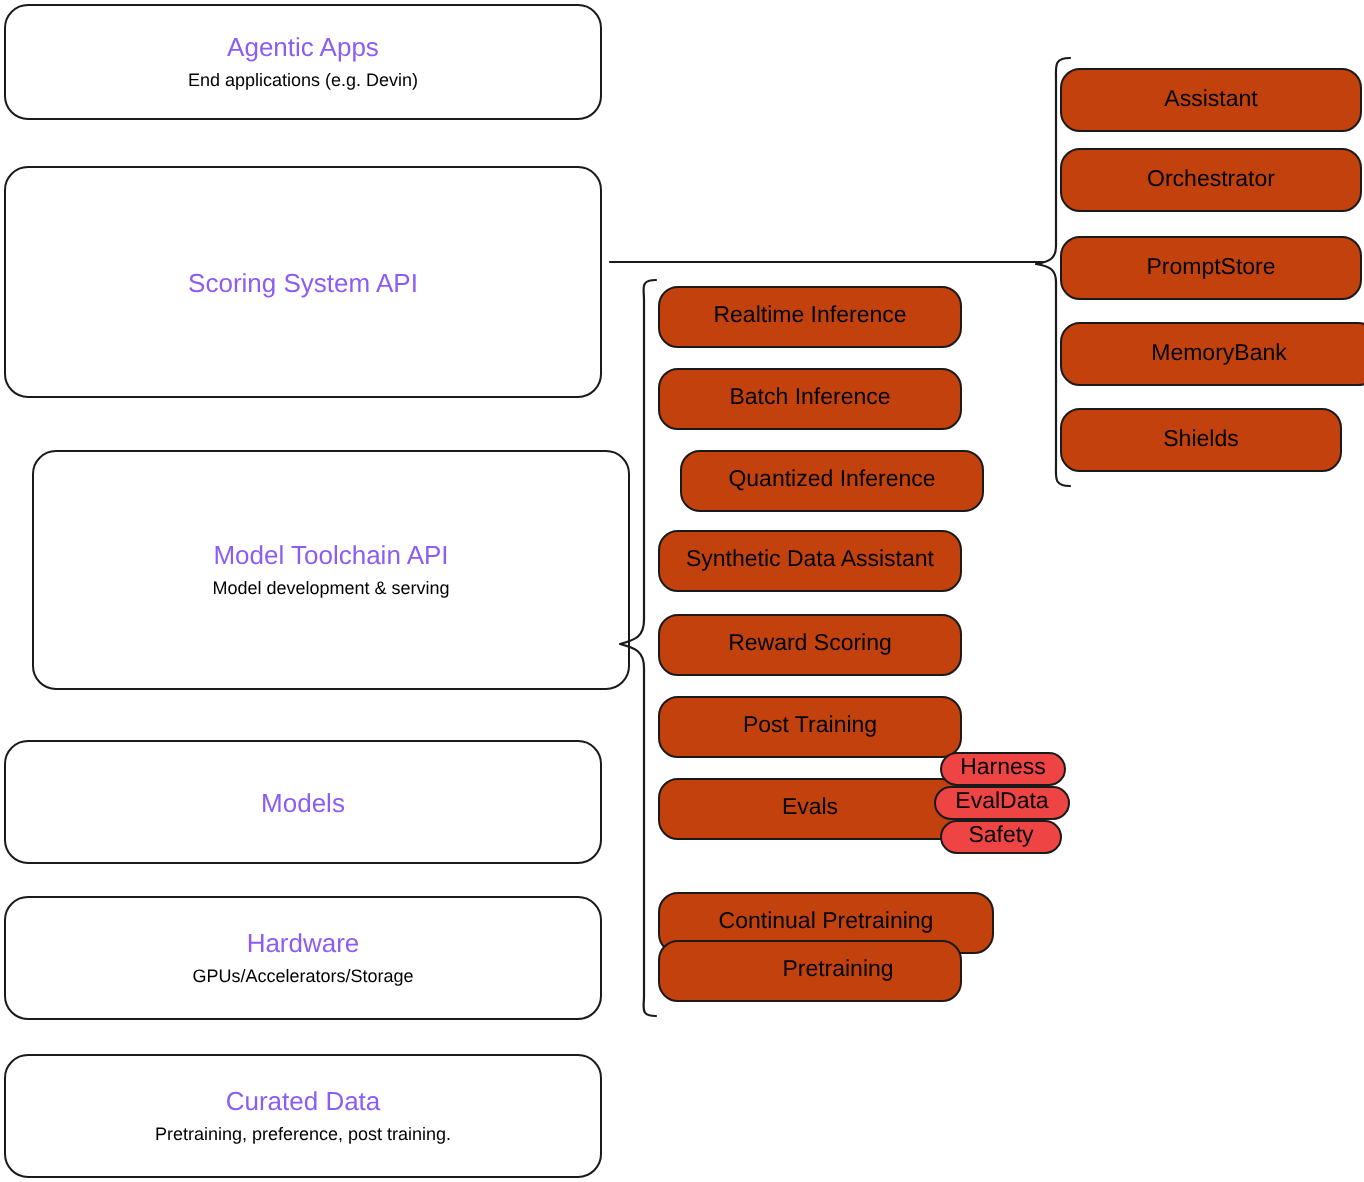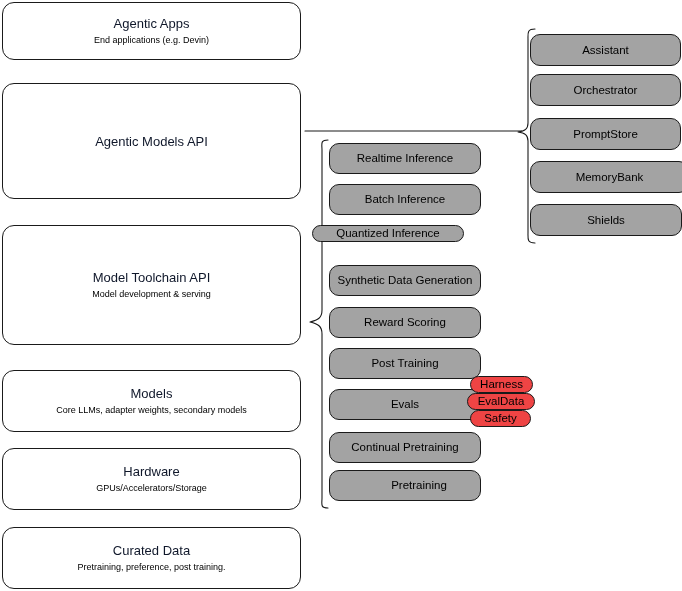--- a/index.html
+++ b/index.html
@@ -27,36 +27,36 @@
     background: #ffffff;
     display: flex;
     flex-direction: column;
     align-items: center;
     justify-content: center;
     text-align: center;
   }
   .layer-title {
     font-size: 13px;
     line-height: 15px;
-    color: #0f172a;
+    color: #8b5cf6;
     white-space: nowrap;
   }
   .layer-sub {
     font-size: 9px;
     line-height: 11px;
     color: #000000;
     margin-top: 4px;
     white-space: nowrap;
   }
   .chip {
     position: absolute;
     box-sizing: border-box;
     border: 1px solid #1a1a1a;
     border-radius: 10px;
-    background: #a3a3a3;
+    background: #c2410c;
     display: flex;
     align-items: center;
     justify-content: center;
     text-align: center;
     font-size: 11.5px;
     line-height: 13px;
     color: #000000;
     white-space: nowrap;
   }
   .pill {
@@ -92,29 +92,28 @@
 <body>
 
 <div id="diagram">
 
   <div id="stack-layers">
       <div class="layer-box" style="left: 2px; top: 2px; width: 299px; height: 58px;">
         <div class="layer-title">Agentic Apps</div>
         <div class="layer-sub">End applications (e.g. Devin)</div>
       </div>
       <div class="layer-box" style="left: 2px; top: 83px; width: 299px; height: 116px;">
-        <div class="layer-title">Agentic Models API</div>
+        <div class="layer-title">Scoring System API</div>
       </div>
-      <div class="layer-box" style="left: 2px; top: 225px; width: 299px; height: 120px;">
+      <div class="layer-box" style="left: 16px; top: 225px; width: 299px; height: 120px;">
         <div class="layer-title">Model Toolchain API</div>
         <div class="layer-sub">Model development &amp; serving</div>
       </div>
       <div class="layer-box" style="left: 2px; top: 370px; width: 299px; height: 62px;">
         <div class="layer-title">Models</div>
-        <div class="layer-sub">Core LLMs, adapter weights, secondary models</div>
       </div>
       <div class="layer-box" style="left: 2px; top: 448px; width: 299px; height: 62px;">
         <div class="layer-title">Hardware</div>
         <div class="layer-sub">GPUs/Accelerators/Storage</div>
       </div>
       <div class="layer-box" style="left: 2px; top: 527px; width: 299px; height: 62px;">
         <div class="layer-title">Curated Data</div>
         <div class="layer-sub">Pretraining, preference, post training.</div>
       </div>
     </div>
@@ -129,26 +128,26 @@
              L 16 172
              C 16 180, 12 182, 4 184
              C 12 186, 16 188, 16 196
              L 16 360
              C 16 366, 14 370, 22 370"></path>
   </svg>
 
   <div id="toolchain-chips">
       <div class="chip" style="left: 329px; top: 143px; width: 152px; height: 31px;">Realtime Inference</div>
       <div class="chip" style="left: 329px; top: 184px; width: 152px; height: 31px;">Batch Inference</div>
-      <div class="chip" style="left: 312px; top: 225px; width: 152px; height: 17px;">Quantized Inference</div>
-      <div class="chip" style="left: 329px; top: 265px; width: 152px; height: 31px;">Synthetic Data Generation</div>
+      <div class="chip" style="left: 340px; top: 225px; width: 152px; height: 31px;">Quantized Inference</div>
+      <div class="chip" style="left: 329px; top: 265px; width: 152px; height: 31px;">Synthetic Data Assistant</div>
       <div class="chip" style="left: 329px; top: 307px; width: 152px; height: 31px;">Reward Scoring</div>
       <div class="chip" style="left: 329px; top: 348px; width: 152px; height: 31px;">Post Training</div>
       <div class="chip" style="left: 329px; top: 389px; width: 152px; height: 31px;">Evals</div>
-      <div class="chip" style="left: 329px; top: 432px; width: 152px; height: 31px;">Continual Pretraining</div>
+      <div class="chip" style="left: 329px; top: 446px; width: 168px; height: 31px;">Continual Pretraining</div>
       <div class="chip" style="left: 329px; top: 470px; width: 152px; height: 31px; padding-left: 28px;">Pretraining</div>
     </div>
 
   <div id="eval-pills">
       <div class="pill" style="left: 470px; top: 376px; width: 63px; height: 17px; z-index: 5;">Harness</div>
       <div class="pill" style="left: 467px; top: 393px; width: 68px; height: 17px; z-index: 6;">EvalData</div>
       <div class="pill" style="left: 470px; top: 410px; width: 61px; height: 17px; z-index: 7;">Safety</div>
     </div>
 
   <svg class="brace-svg" style="left:513px; top:27px; width:26px; height:220px;">
@@ -159,16 +158,16 @@
              C 12 106, 15 108, 15 114
              L 15 206
              C 15 212, 14 216, 22 216"></path>
   </svg>
 
   <div id="agentic-chips">
       <div class="chip" style="left: 530px; top: 34px; width: 151px; height: 32px;">Assistant</div>
       <div class="chip" style="left: 530px; top: 74px; width: 151px; height: 32px;">Orchestrator</div>
       <div class="chip" style="left: 530px; top: 118px; width: 151px; height: 32px;">PromptStore</div>
       <div class="chip" style="left: 530px; top: 161px; width: 159px; height: 32px;">MemoryBank</div>
-      <div class="chip" style="left: 530px; top: 204px; width: 152px; height: 32px;">Shields</div>
+      <div class="chip" style="left: 530px; top: 204px; width: 141px; height: 32px;">Shields</div>
     </div>
 
 </div>
 
 </body></html>

